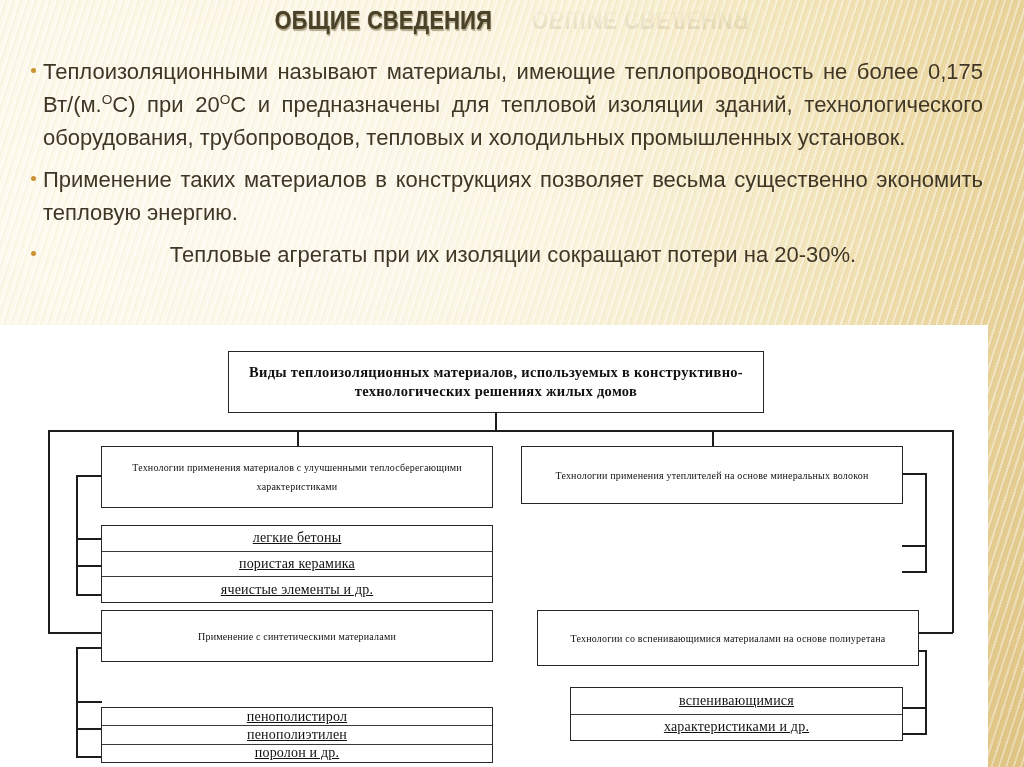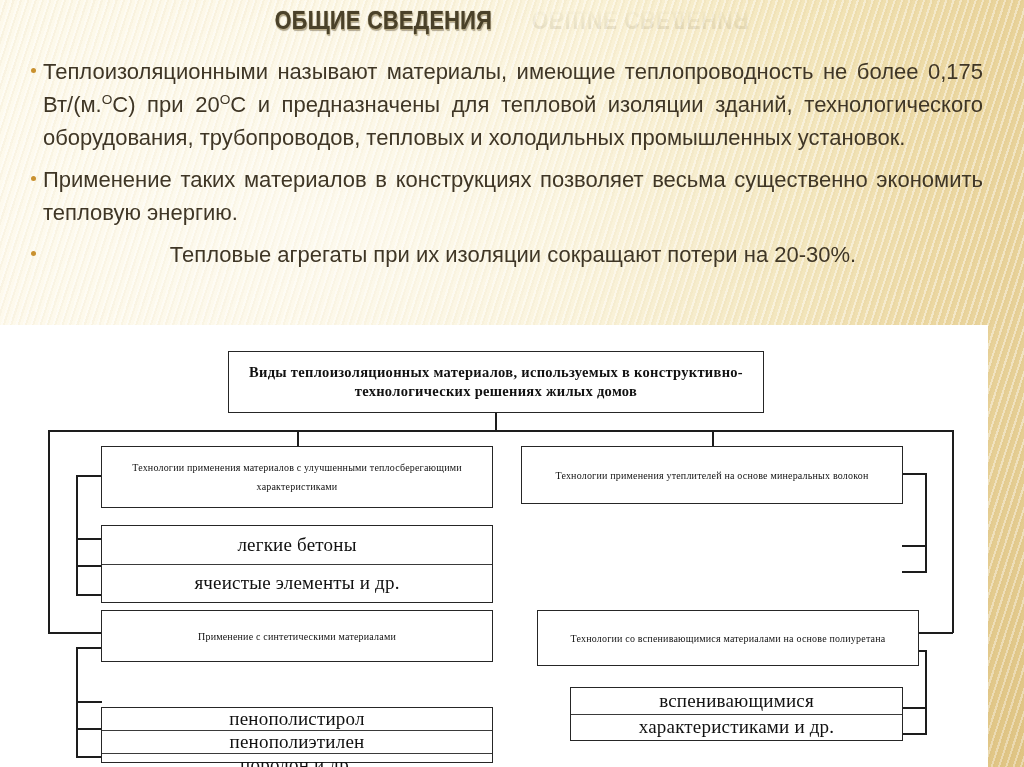--- a/index.html
+++ b/index.html
@@ -178,25 +178,26 @@
     display: flex;
     flex-direction: column;
   }
   .leaf-row {
     flex: 1 1 0;
     display: flex;
     align-items: center;
     justify-content: center;
     text-align: right;
     font-family: "Liberation Serif", serif;
-    font-size: 19px;
+    font-size: 14px;
     color: #111111;
     border-bottom: 1.3px solid #3a3a3a;
     box-sizing: border-box;
     letter-spacing: 0.2px;
+    text-decoration: underline;
   }
   .leaf-row:last-child { border-bottom: none; }
 
   
   .ln {
     position: absolute;
     background: #1d1d1d;
     z-index: 1;
   }
   .ln.h { height: 1.7px; }
@@ -250,20 +251,21 @@
     <div class="ln h" style="left:898px; top:307px; width:55px;"></div>
 
     <div class="ln v" style="left:297px; top:105px; height:17px;"></div>
     <div class="ln v" style="left:712px; top:105px; height:17px;"></div>
 
     <div class="dbox branch-box" style="left:101px; top:121px; width:392px; height:62px;">
       <span class="label">Технологии применения материалов с улучшенными теплосберегающими характеристиками</span>
     </div>
     <div class="leaf-stack" style="left:101px; top:200px; width:392px; height:78px;">
       <div class="leaf-row">легкие бетоны</div>
+      <div class="leaf-row">пористая керамика</div>
       <div class="leaf-row">ячеистые элементы и др.</div>
     </div>
 
     <div class="ln v" style="left:76px; top:150px; height:120px;"></div>
     <div class="ln h" style="left:76px; top:150px; width:26px;"></div>
     <div class="ln h" style="left:76px; top:213px; width:26px;"></div>
     <div class="ln h" style="left:76px; top:240px; width:26px;"></div>
     <div class="ln h" style="left:76px; top:269px; width:26px;"></div>
 
     <div class="dbox branch-box" style="left:521px; top:121px; width:382px; height:58px;">

